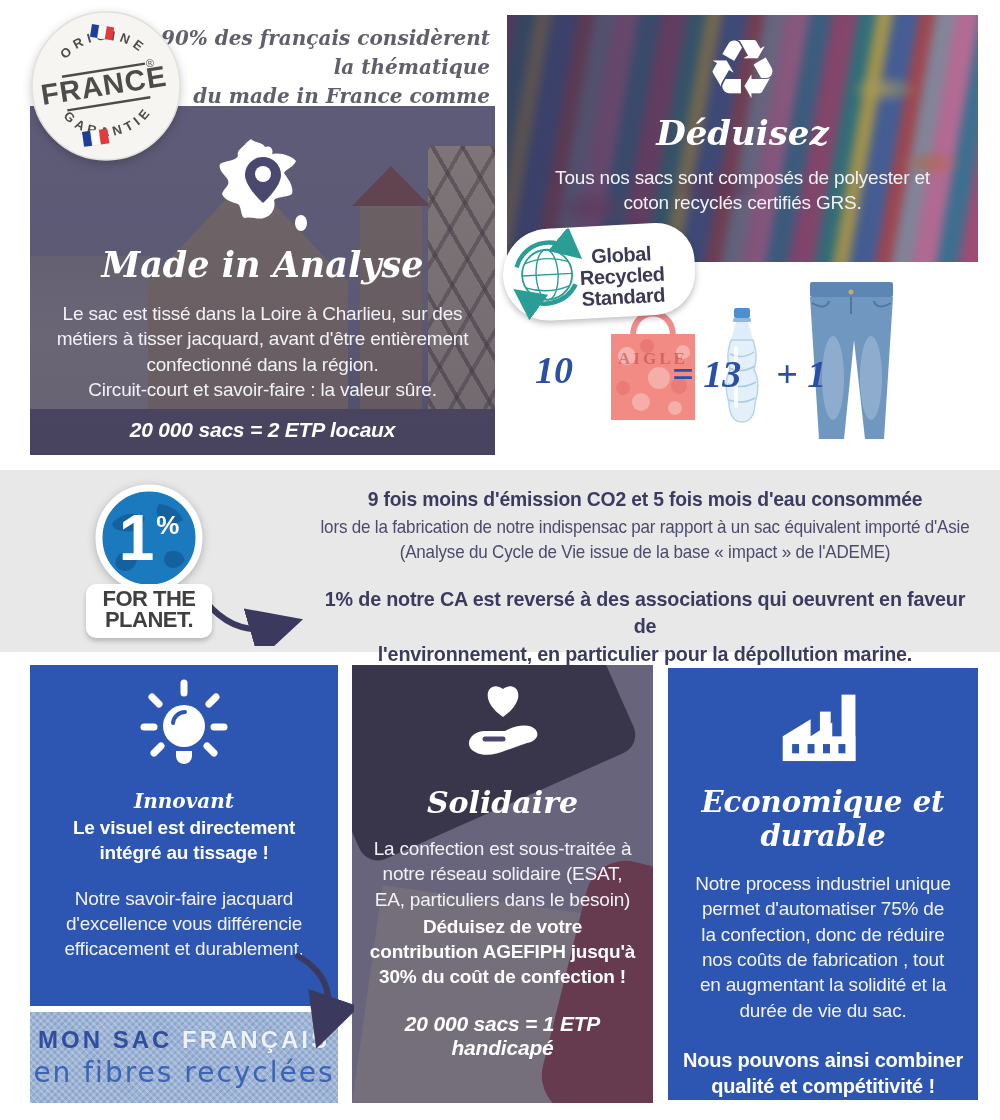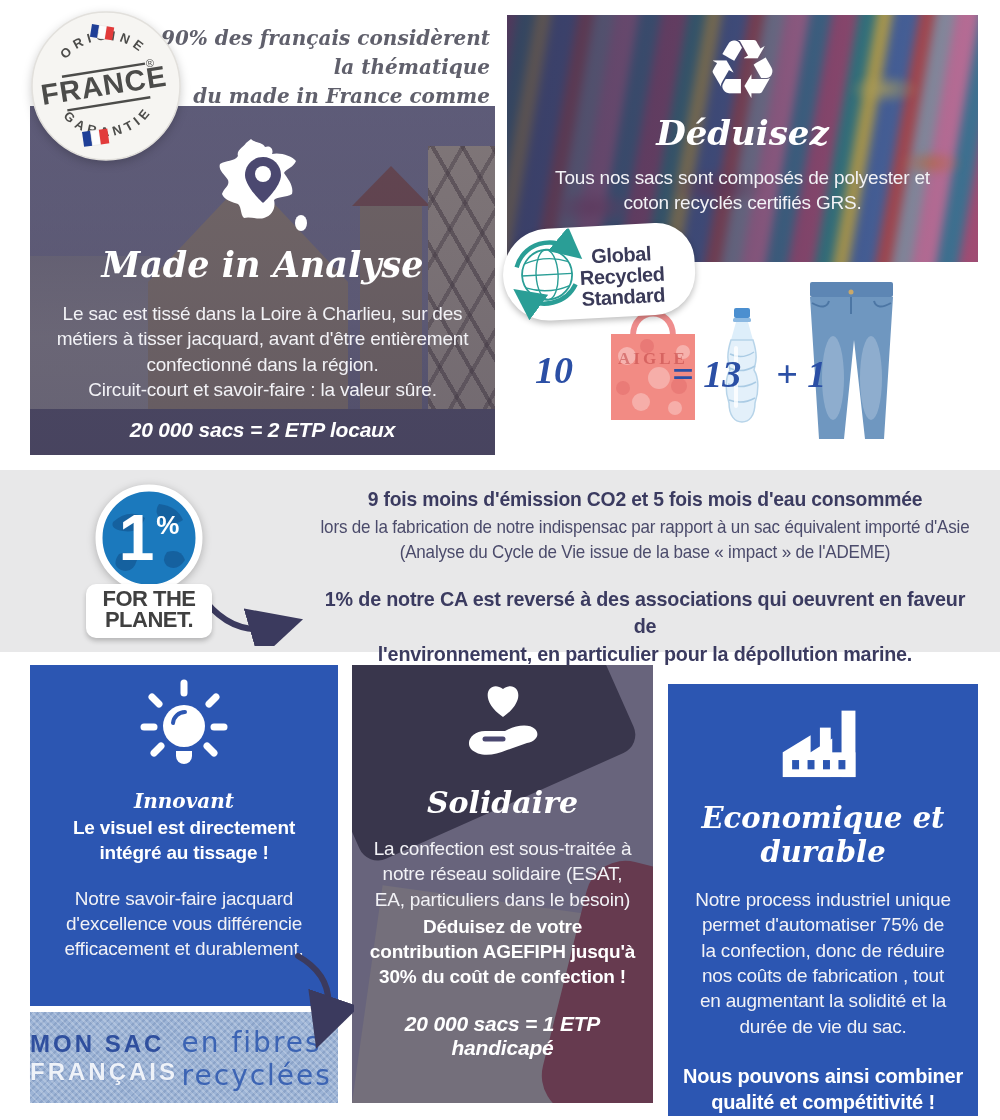--- a/index.html
+++ b/index.html
@@ -81,38 +81,38 @@
   .band-sub{display:block;margin-top:4px;font-size:18.5px;line-height:1.35;color:#4b4b6b;letter-spacing:-.2px;}
   .band-p2{position:absolute;left:290px;top:585px;width:710px;text-align:center;transform:scaleX(.94);
            font-weight:bold;font-size:21px;line-height:1.3;color:#3b3b60;letter-spacing:-.2px;}
   .arrow-svg{position:absolute;z-index:2;}
 
   
   .bluebox{position:absolute;background:#2c56b2;}
   .bluebox .content,.photobox .content{position:absolute;inset:0;display:flex;flex-direction:column;
         align-items:center;text-align:center;color:#fff;}
   .innovant{left:30px;top:665px;width:308px;height:341px;}
-  .economique{left:668px;top:668px;width:310px;height:432px;margin-top:16px;}
+  .economique{left:668px;top:668px;width:310px;height:432px;}
   .photobox{position:absolute;overflow:hidden;}
   .solidaire{left:352px;top:665px;width:301px;height:438px;}
   .sewing-photo{position:absolute;inset:0;background:#928f9e;}
   .sewing-machine{position:absolute;left:-40px;top:-60px;width:300px;height:210px;background:#35323e;
                   transform:rotate(-24deg);border-radius:20px;}
   .sewing-fabric{position:absolute;left:0;bottom:0;width:230px;height:220px;background:#aaa49c;
                  transform:rotate(8deg);transform-origin:bottom left;}
   .sewing-red{position:absolute;right:-30px;bottom:-20px;width:120px;height:260px;background:#8e3a44;
               border-radius:40px;transform:rotate(14deg);}
   .solidaire .overlay{position:absolute;inset:0;background:rgba(62,58,90,.5);}
   .hl{font-weight:bold;color:#fff;}
 
   
   .fabric{position:absolute;left:30px;top:1012px;width:308px;height:91px;background:#9db4d6;
       background-image:repeating-linear-gradient(45deg,rgba(255,255,255,.2) 0 2px,transparent 2px 5px),
                        repeating-linear-gradient(-45deg,rgba(60,90,140,.18) 0 2px,transparent 2px 5px);
-      display:flex;flex-direction:row;align-items:center;justify-content:center;}
+      display:flex;flex-direction:column;align-items:center;justify-content:center;}
   .fabric-l1{font-weight:bold;font-size:24px;letter-spacing:3px;}
   .fabric-w1{color:#2f4f9e;}
   .fabric-w2{color:#eef2f8;text-shadow:0 0 2px rgba(47,79,158,.4);}
   .fabric-l2{margin-top:2px;font-size:28px;letter-spacing:2px;color:#3c64b4;font-family:"DejaVu Sans",sans-serif;}
 </style>
 </head>
 <body>
 
 <div class="page">
 

